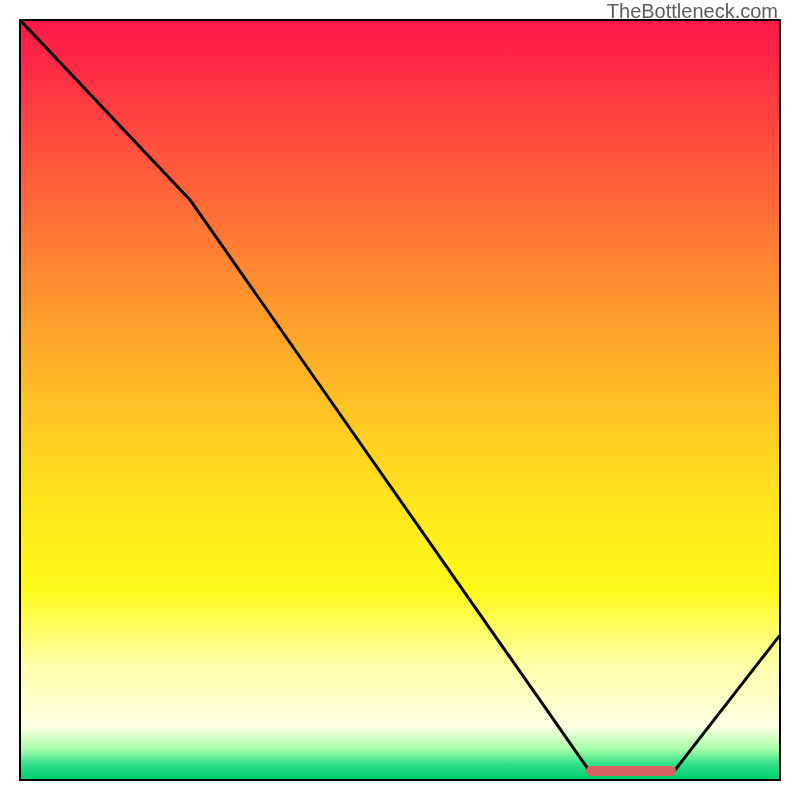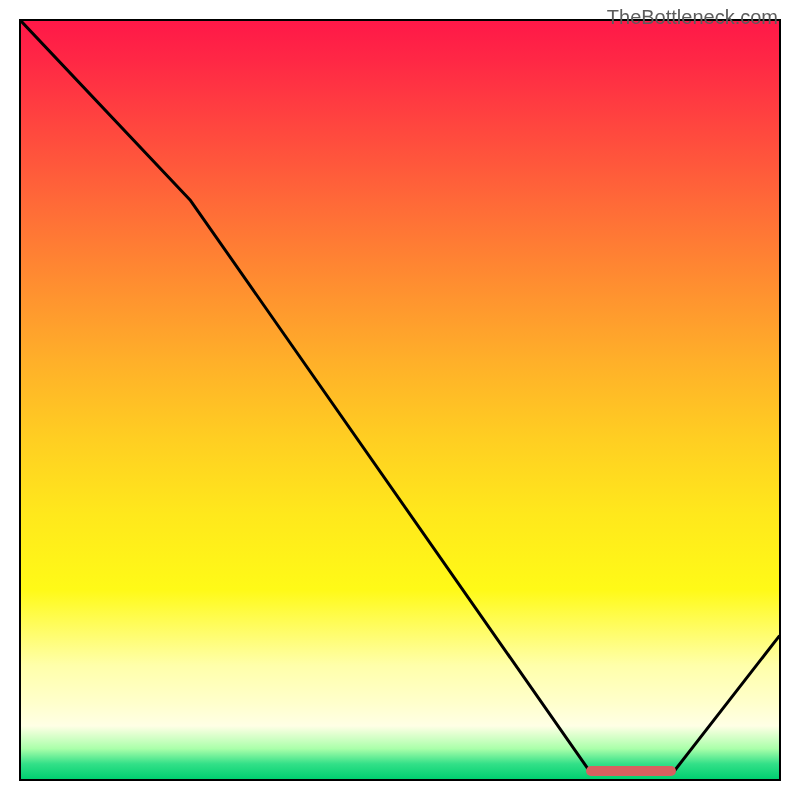--- a/index.html
+++ b/index.html
@@ -35,21 +35,21 @@
       #ffffaa 85%,
       #ffffcc 90%,
       #ffffe5 93%,
       #aaffaa 96%,
       #33e088 98%,
       #00d070 100%
     );
   }
   .watermark {
     position: absolute;
-    top: 6px;
+    top: 0;
     right: 22px;
     font-size: 20px;
     color: #5c5c5c;
     font-weight: 500;
     z-index: 10;
     font-family: Arial, sans-serif;
   }
   .curve-svg {
     position: absolute;
     inset: 0;

